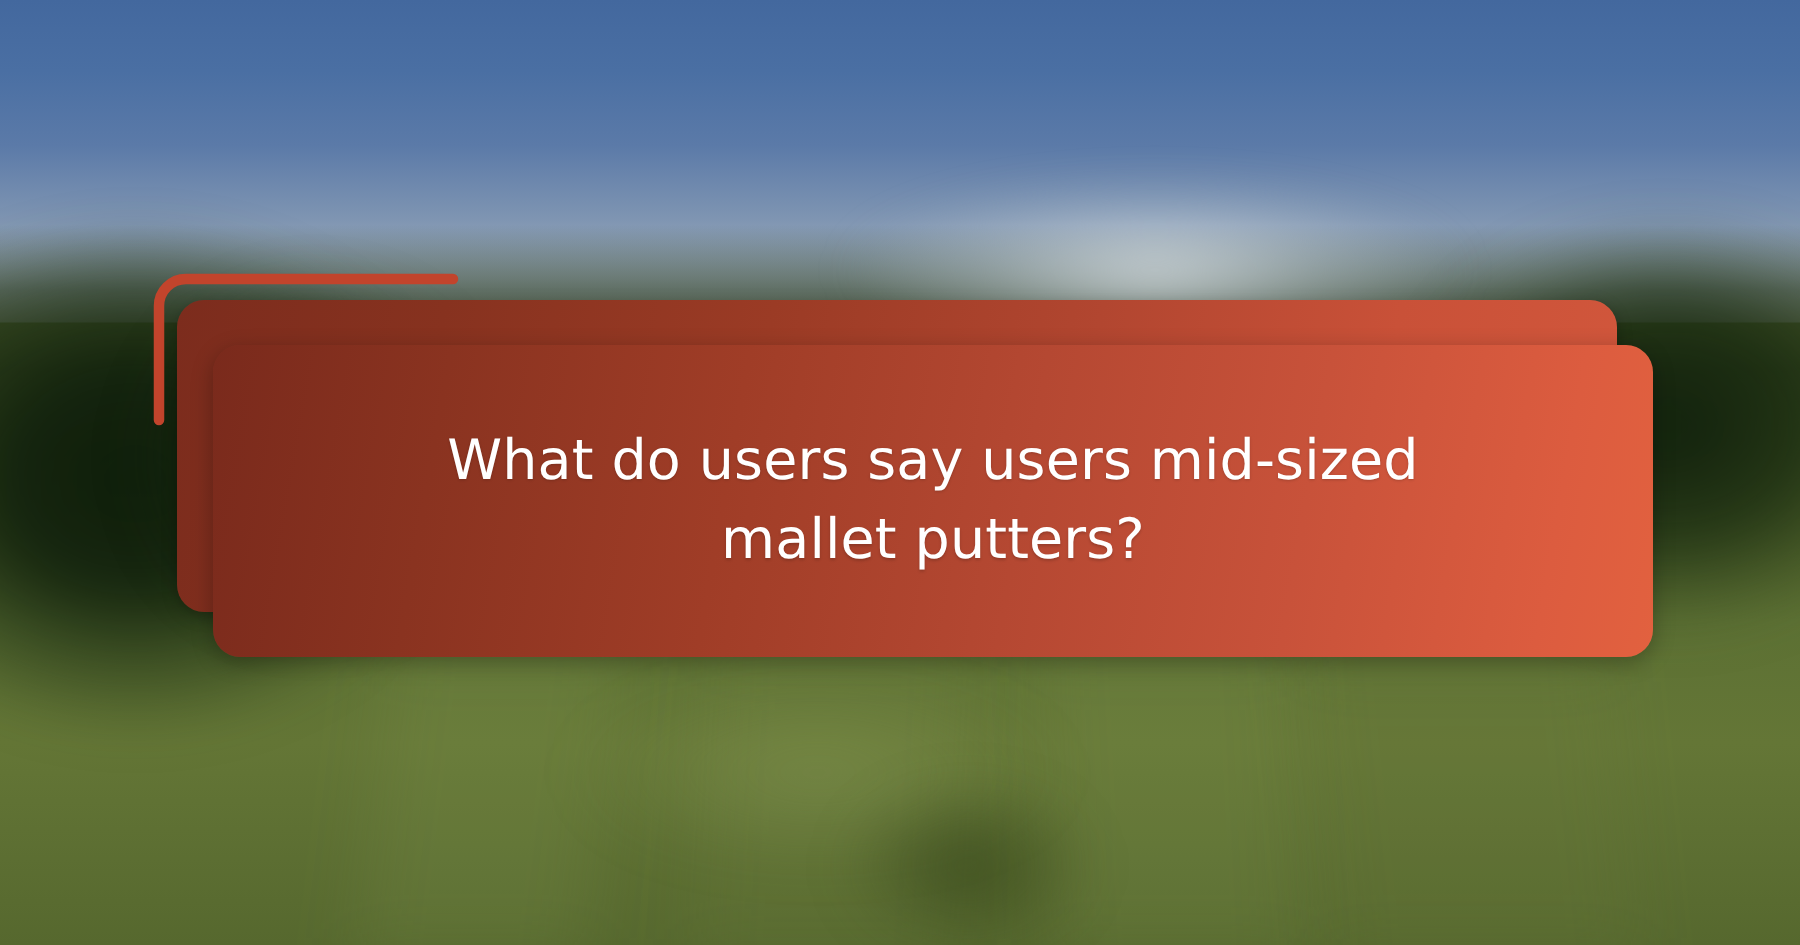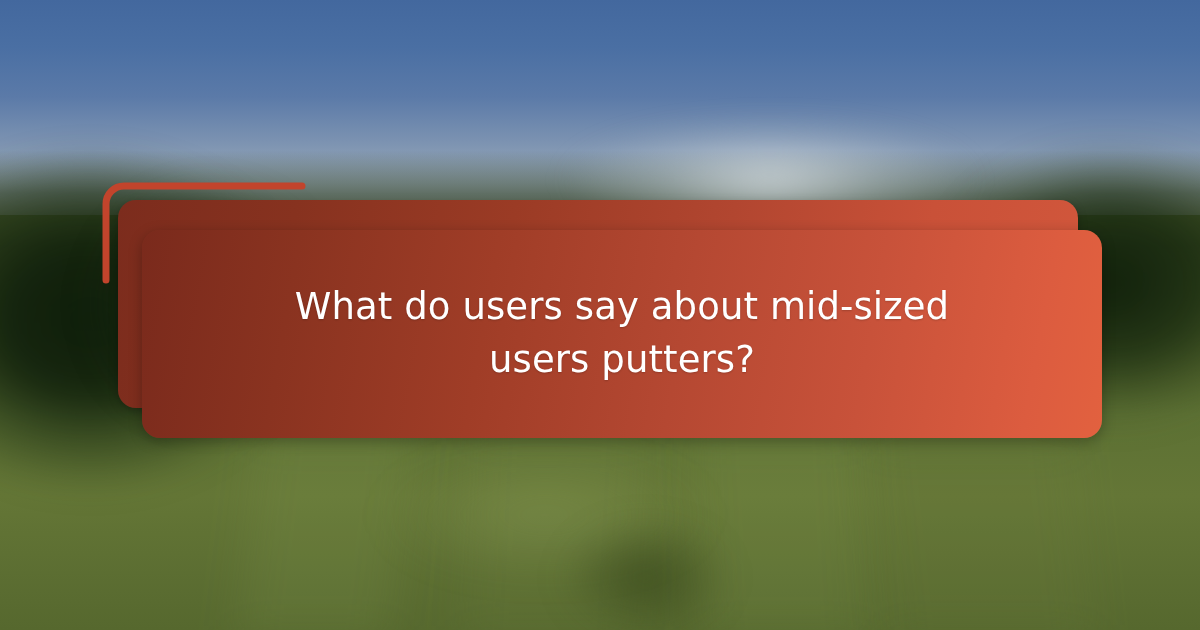--- a/index.html
+++ b/index.html
@@ -211,16 +211,16 @@
 
   <div class="bracket">
     <svg viewBox="0 0 215 105" preserveAspectRatio="none">
       <path d="M202 6 L24 6 A18 18 0 0 0 6 24 L6 100" fill="none" stroke="#c2442c" stroke-width="7" stroke-linecap="round"></path>
     </svg>
   </div>
 
   <div class="card-back"></div>
 
   <div class="card-front">
-    <div class="question-text">What do users say about mid-sized users putters?</div>
+    <div class="question-text">What do users say users mid-sized mallet putters?</div>
   </div>
 
 </div>
 
 </body></html>

